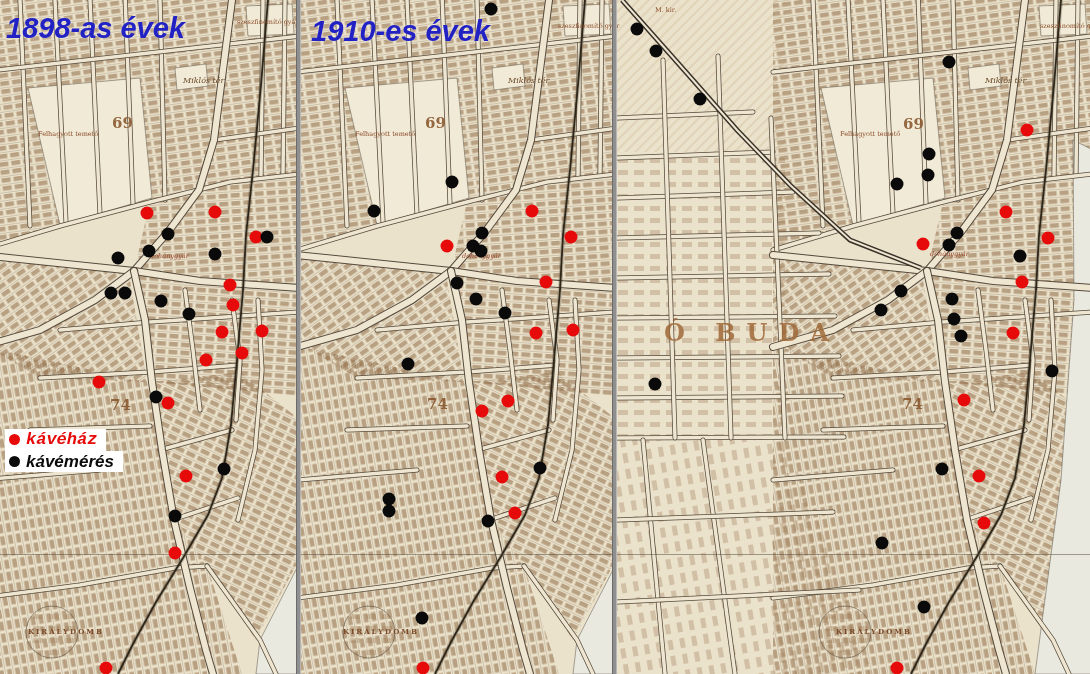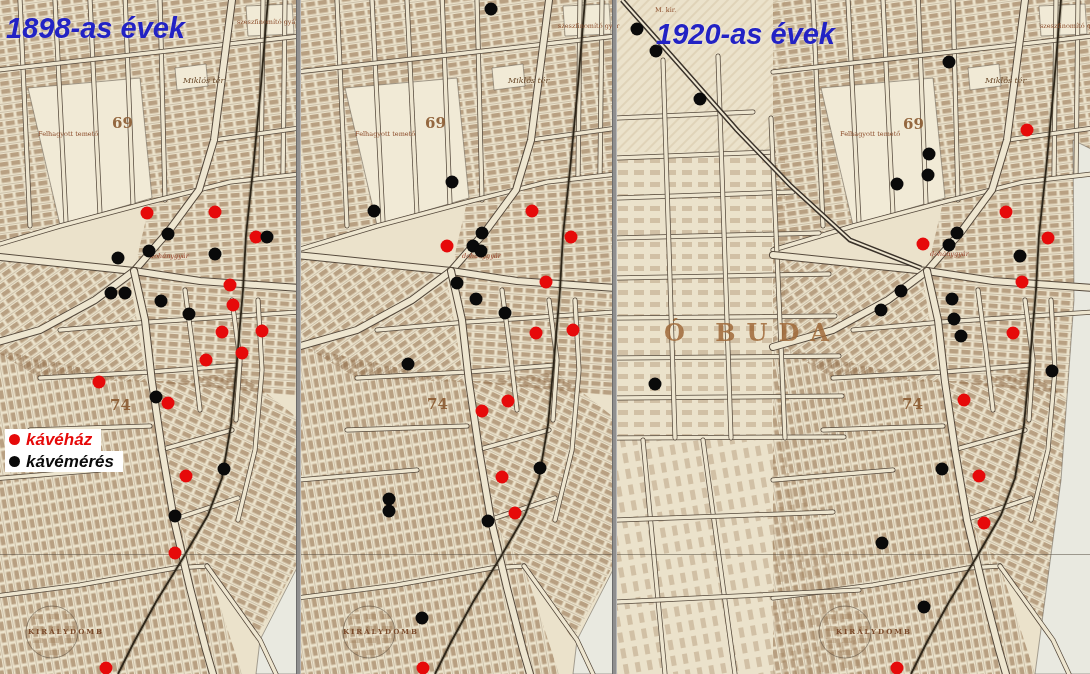--- a/index.html
+++ b/index.html
@@ -391,26 +391,26 @@
           <path d="M-171,0 L-116,62 L-56,130 L-3,185 L57,240 L128,268" fill="none" stroke="#3a322a" stroke-width="5"></path>
           <path d="M-171,0 L-116,62 L-56,130 L-3,185 L57,240 L128,268" fill="none" stroke="#eee6d0" stroke-width="2"></path>
           <circle cx="52" cy="632" r="26" fill="url(#p2_9)" stroke="#5d5142" stroke-width="0.6"></circle>
         </g>
       </svg>
     </div>
 
   <div class="fold-line"></div>
 
   <div class="panel-title" style="left: 6px; top: 12px; color: rgb(34, 34, 196);">1898-as évek</div>
-  <div class="panel-title" style="left: 656px; top: 18px; color: rgb(34, 34, 196);">1920-as évek</div>
+  <div class="panel-title" style="left: 311px; top: 15px; color: rgb(34, 34, 196);">1910-es évek</div>
 
   <div class="legend">
     <div class="legend-row">
       <span class="legend-dot" id="legend-dot-0" style="background: rgb(230, 10, 10);"></span>
-      <span class="legend-label" id="legend-label-0" style="color: rgb(230, 10, 10);">kávéház</span>
+      <span class="legend-label" id="legend-label-0" style="color: rgb(230, 10, 10); font-family: Liberation Mono, monospace;">kávéház</span>
     </div>
     <div class="legend-row">
       <span class="legend-dot" id="legend-dot-1" style="background: rgb(10, 10, 10);"></span>
       <span class="legend-label" id="legend-label-1" style="color: rgb(10, 10, 10);">kávémérés</span>
     </div>
   </div>
 
   <div id="dot-layer" style="position:absolute;left:0;top:0;width:100%;height:100%;pointer-events:none;">
       <div class="dot" style="left: 147px; top: 213px; background: rgb(230, 10, 10);"></div>
       <div class="dot" style="left: 215px; top: 212px; background: rgb(230, 10, 10);"></div>

